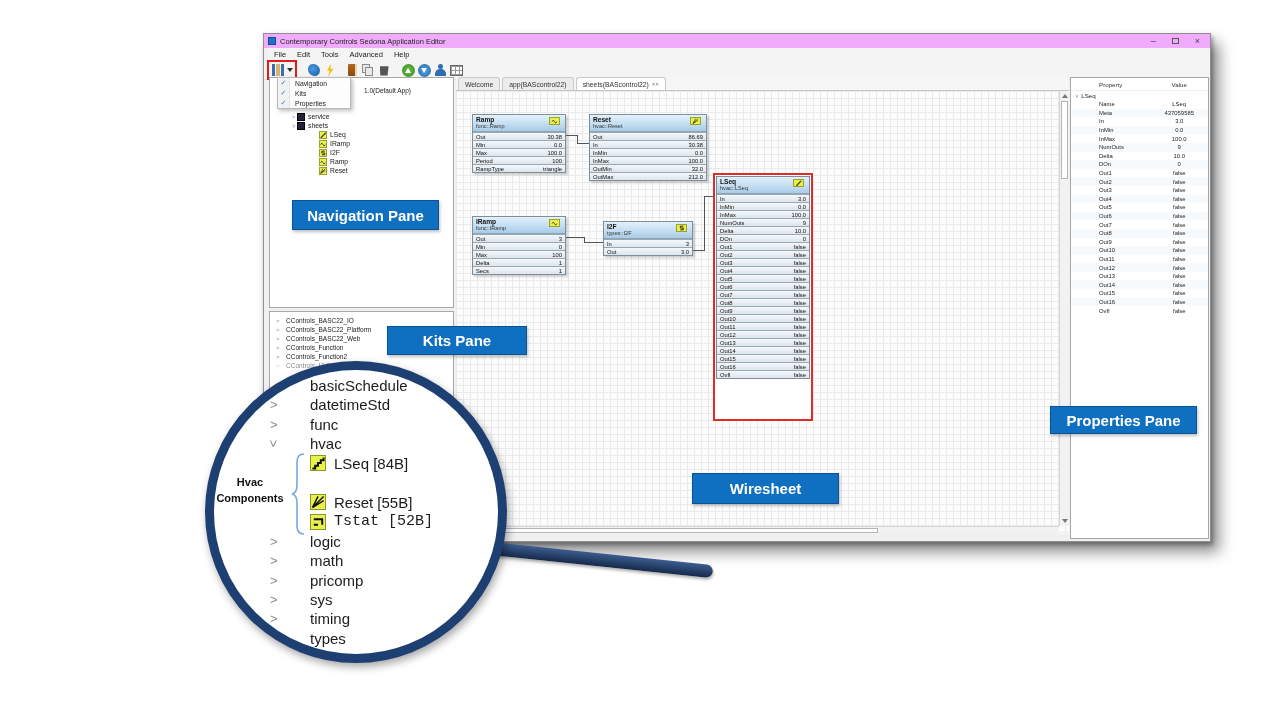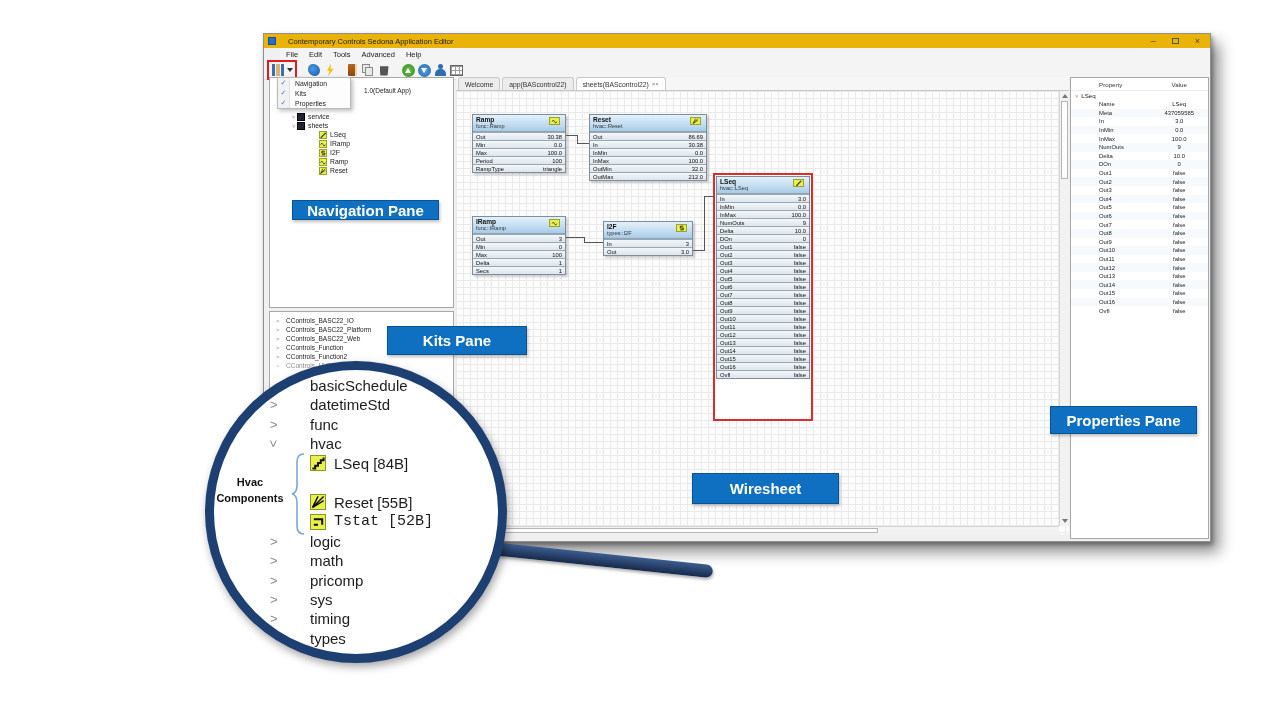--- a/index.html
+++ b/index.html
@@ -1,27 +1,27 @@
 <!DOCTYPE html>
 <html><head>
 <meta charset="utf-8">
 <style>
   * { margin:0; padding:0; box-sizing:border-box; }
   html,body { width:1280px; height:720px; background:#ffffff; font-family:"Liberation Sans", sans-serif; overflow:hidden; }
 
   
   #app-window{ position:absolute; left:263px; top:33px; width:948px; height:509px;
     background:#f0f0f0; border:1px solid #8f8f8f; box-shadow:8px 10px 14px rgba(0,0,0,.45), 2px 3px 4px rgba(0,0,0,.3); }
-  #titlebar{ position:absolute; left:0; top:0; right:0; height:14px; background:#eab308; display:flex; align-items:center; padding:0 4px;gap:8px; }
+  #titlebar{ position:absolute; left:0; top:0; right:0; height:14px; background:#f0abfc; display:flex; align-items:center; padding:0 4px; }
   #app-icon{ width:8px; height:8px; background:#1f6fd0; border:1px solid #155091; margin-right:4px; }
   #title-text{ font-size:7.5px; color:#222; }
   #win-controls{ margin-left:auto; display:flex; align-items:center; gap:16px; padding-right:6px; }
   #win-controls .wc{ font-size:9px; color:#444; line-height:10px; cursor:default; }
   #restore-glyph{ width:7px; height:6px; border:1px solid #555; position:relative; }
-  #menubar{ position:absolute; left:16px; top:14px; right:0; height:12px; background:#f4f4f4; display:flex; gap:11px; align-items:center; padding-left:6px; }
+  #menubar{ position:absolute; left:4px; top:14px; right:0; height:12px; background:#f4f4f4; display:flex; gap:11px; align-items:center; padding-left:6px; }
   #menubar .mi{ font-size:7.5px; color:#222; }
 
   
   #toolbar{ position:absolute; left:0; top:26px; right:0; height:20px; background:#f4f4f4; border-bottom:1px solid #e0e0e0; }
   .tbtn{ position:absolute; top:2px; width:16px; height:16px; display:flex; align-items:center; justify-content:center; }
   #red-hilite{ position:absolute; left:3px; top:0px; width:30px; height:20px; border:2px solid #e21c1c; }
   .cols-icon{ width:12px; height:12px; display:flex; gap:1px; }
   .cols-icon i{ flex:1; }
   .caret{ width:0; height:0; border-left:3px solid transparent; border-right:3px solid transparent; border-top:4px solid #333; }
   .blob{ width:12px; height:12px; background:radial-gradient(circle at 40% 40%, #4b9be0, #1459a8); border-radius:40% 55% 45% 55%; }
@@ -105,21 +105,21 @@
   #props-group{ height:9px; font-size:6.2px; color:#222; display:flex; align-items:center; padding-left:4px; gap:3px; }
   #props-group .chev{ font-size:5.5px; color:#777; transform:rotate(90deg); display:inline-block; }
   .prow{ height:8.6px; display:flex; align-items:center; font-size:5.9px; color:#222; }
   .prow:nth-child(even){ background:#f7fafc; }
   .prow .k{ flex:0 0 58%; padding-left:28px; }
   .prow .v{ flex:1; text-align:center; }
 
   
   .badge{ position:absolute; background:#0f6fc0; border:1px solid #0a5496; color:#fff; font-weight:bold; font-size:15px;
     display:flex; align-items:center; justify-content:center; z-index:8; box-shadow:1px 2px 3px rgba(0,0,0,.25); }
-  #badge-nav{ left:292px; top:200px; width:147px; height:20px; }
+  #badge-nav{ left:292px; top:200px; width:147px; height:30px; }
   #badge-kits{ left:387px; top:326px; width:140px; height:29px; }
   #badge-wire{ left:692px; top:434px; width:147px; height:31px;margin-top:39px; }
   #badge-props{ left:1050px; top:406px; width:147px; height:28px; }
 
   
   #mag-handle{ position:absolute; left:482px; top:541px; width:232px; height:13px; z-index:9;
     background:linear-gradient(180deg,#3c5d8f,#16294a); border-radius:7px; transform:rotate(6deg); transform-origin:left center; box-shadow:1px 2px 3px rgba(0,0,0,.3); }
   #magnifier{ position:absolute; left:205px; top:361px; width:302px; height:302px; border-radius:50%;
     border:9px solid #1e3f72; background:#fff; z-index:10; box-shadow:2px 4px 8px rgba(0,0,0,.35); }
   #mag-clip{ position:absolute; inset:0; border-radius:50%; overflow:hidden; }

